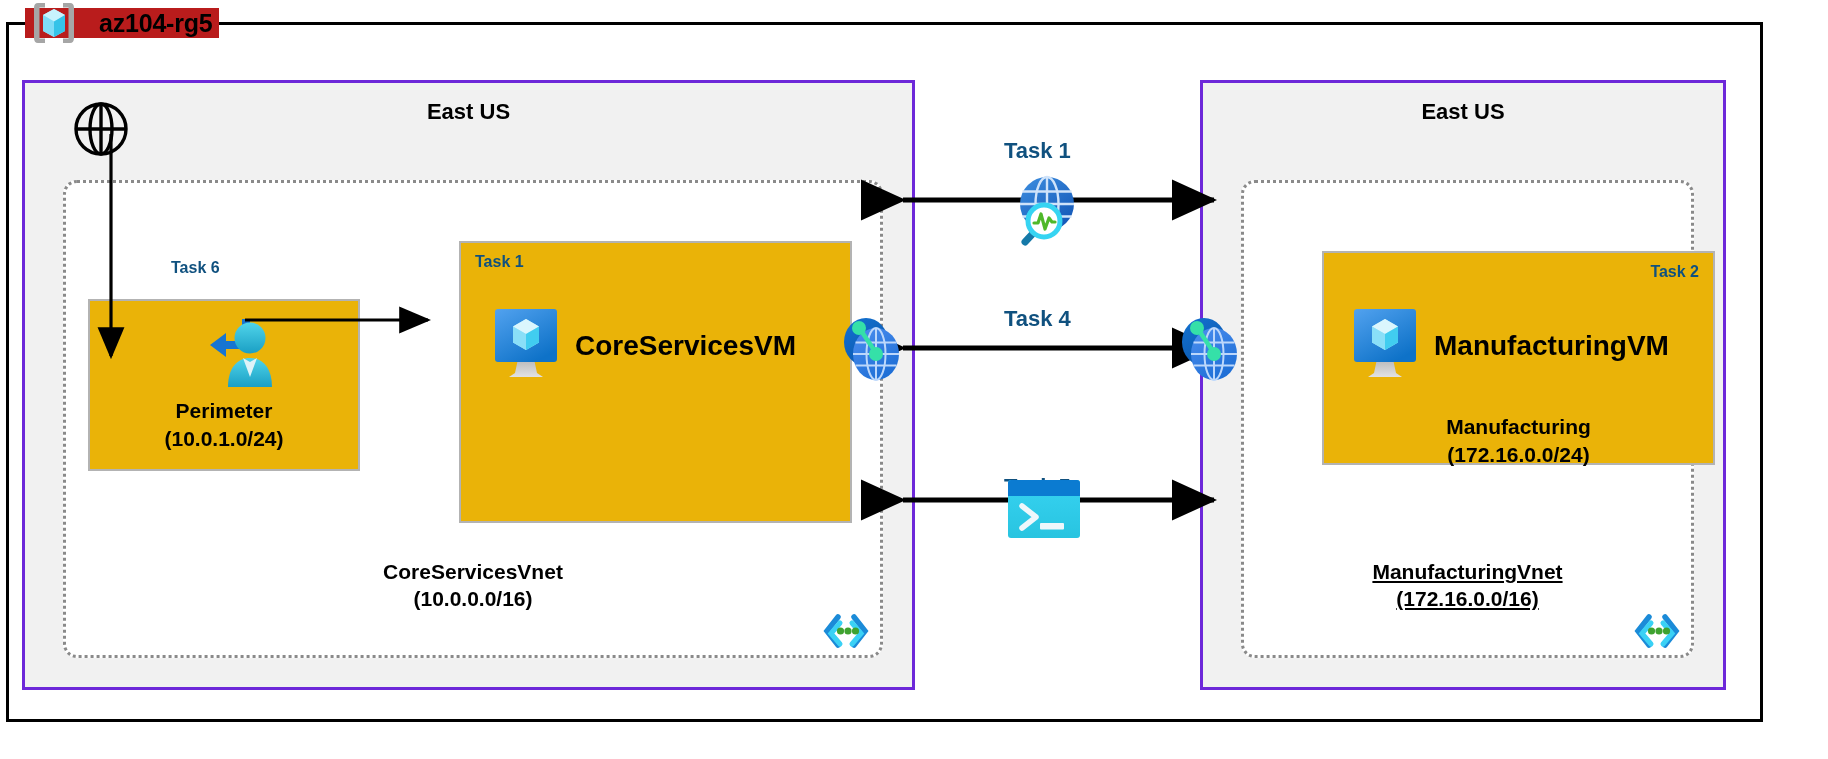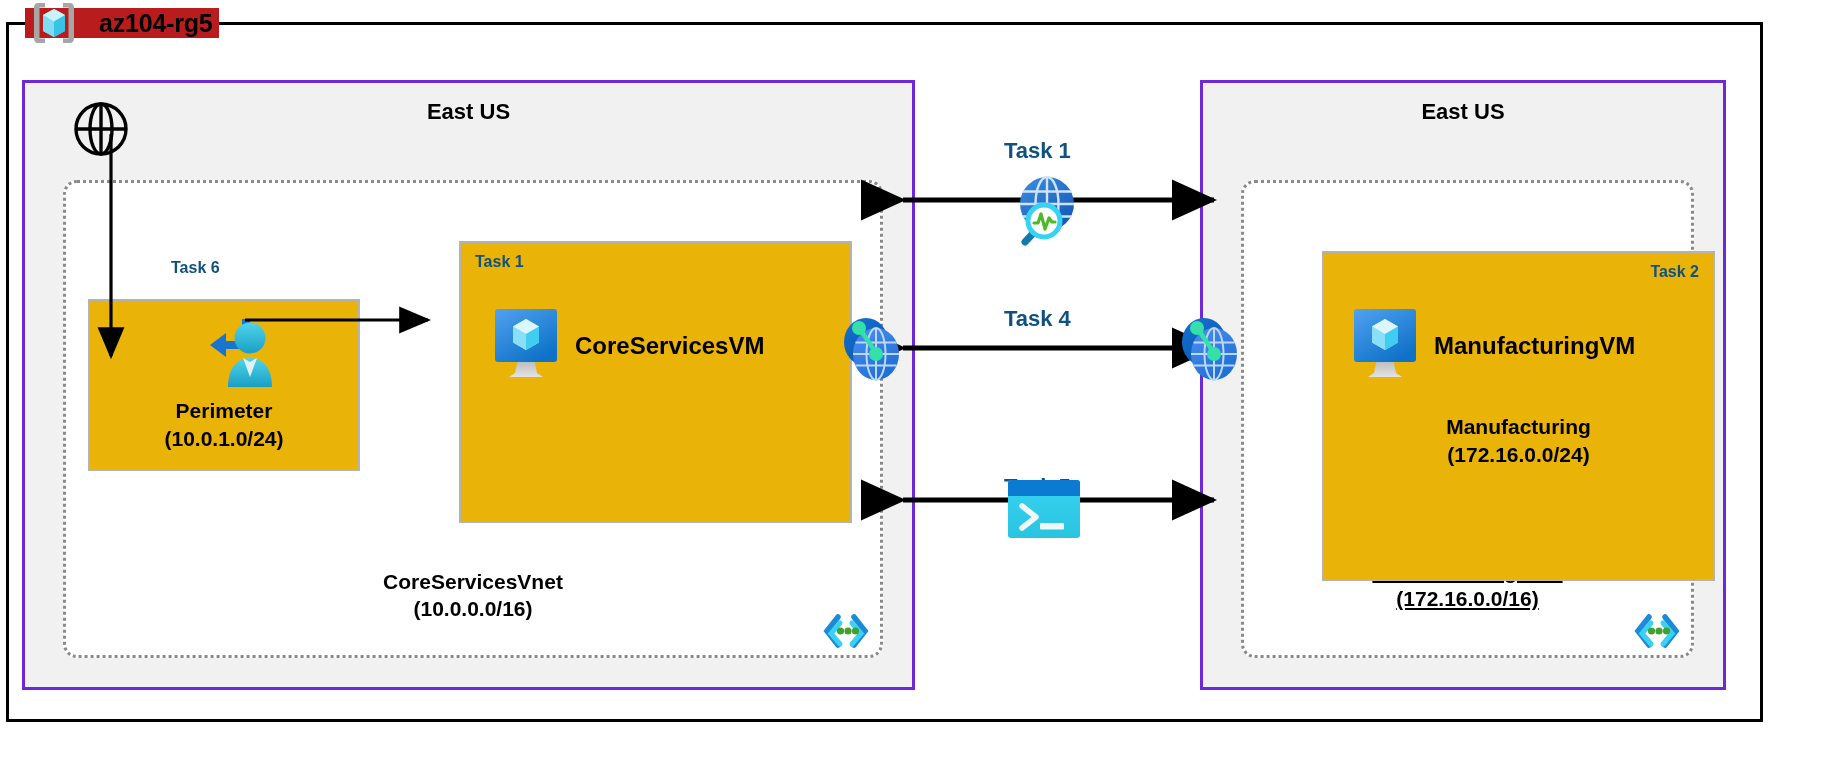--- a/index.html
+++ b/index.html
@@ -84,41 +84,41 @@
   .vnet-label{
     position:absolute;
     width:100%;
     text-align:center;
     font-size:21px;
     font-weight:bold;
     color:#000000;
     line-height:1.32;
     white-space:pre-line;
   }
-  #vnet-core .vnet-label{ bottom:32px; }
+  #vnet-core .vnet-label{ bottom:42px; }
   #vnet-manu .vnet-label{ bottom:42px;text-decoration:underline; }
 
   
   .vnet-corner{
     position:absolute;
     right:10px;
     bottom:2px;
     width:48px;height:44px;
   }
 
   
   .subnet{
     position:absolute;
     background:#eab308;
     border:2px solid #b3b3b3;
     box-sizing:border-box;
   }
   #subnet-perimeter{ left:22px; top:116px; width:272px; height:172px; }
   #subnet-core{ left:393px; top:58px; width:393px; height:282px; }
-  #subnet-manu{ left:78px; top:68px; width:393px; height:330px; }
+  #subnet-manu{ left:78px; top:68px; width:393px; height:214px; }
 
   .task-tag{
     position:absolute;
     font-size:16px;
     font-weight:bold;
     color:#10517f;
     white-space:nowrap;
   }
 
   .subnet-caption{
@@ -132,21 +132,21 @@
     white-space:pre-line;
   }
 
   .vm-row{
     position:absolute;
     display:flex;
     align-items:center;
     gap:14px;
   }
   .vm-name{
-    font-size:24px;
+    font-size:28px;
     font-weight:bold;
     color:#000000;
     white-space:nowrap;
   }
 
   
   .abs{position:absolute;}
   .arrow-label{
     position:absolute;
     font-size:22px;

